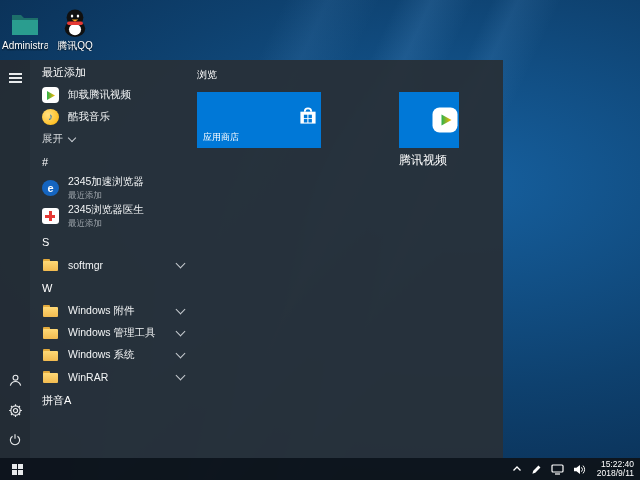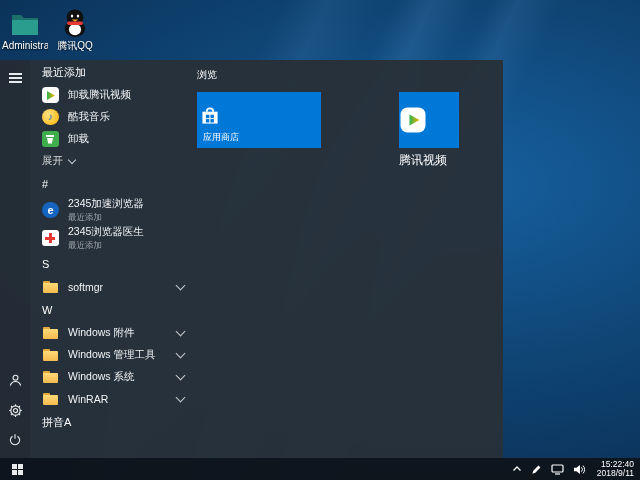--- a/index.html
+++ b/index.html
@@ -52,21 +52,21 @@
     clip-path:polygon(0 0,100% 0,82% 100%,18% 100%);}
   .ic-browser2345{background:#1565c0;border-radius:50%;width:16px;height:16px;}
   .ic-browser2345::after{content:"e";color:#fff;font-weight:bold;font-size:11px;line-height:15px;}
   .ic-doctor2345{background:#fff;border-radius:3px;width:16px;height:16px;}
   .ic-doctor2345::before{content:"";position:absolute;left:7px;top:3px;width:2.5px;height:10px;background:#e53935;}
   .ic-doctor2345::after{content:"";position:absolute;left:3px;top:7px;width:10px;height:2.5px;background:#e53935;}
   
   .tiles{flex:1;padding:8px 0 0 1px;}
   .tgroup{font-size:10px;color:#fff;height:18px;}
   .trow{display:flex;margin-top:6px;align-items:flex-start;}
-  .tile{background:var(--accent,#0078d7);position:relative;display:flex;align-items:center;justify-content:flex-start;}
+  .tile{background:var(--accent,#0078d7);position:relative;display:flex;align-items:center;justify-content:flex-end;}
   .tile-store{width:124px;height:56px;}
   .tile-video{width:60px;height:56px;}
   .tcol{margin-left:78px;display:flex;flex-direction:column;}
   .tlabel{position:absolute;left:6px;bottom:4px;font-size:9px;color:#fff;}
   .tlabel-below{font-size:12px;color:#fff;margin-top:4px;}
   
   .taskbar{position:absolute;left:0;bottom:0;width:640px;height:22px;background:rgba(14,20,27,.96);
     display:flex;align-items:center;z-index:5;}
   .start-btn{width:34px;height:100%;display:flex;align-items:center;justify-content:center;}
   .winlogo{display:grid;grid-template-columns:5px 5px;grid-template-rows:5px 5px;gap:1px;}
@@ -145,26 +145,20 @@
         <div class="lrow item">
           <span class="appicon ic-tv"></span>
           <span class="atext">
             <span class="alabel">卸载腾讯视频</span>
           </span>
         </div>
         <div class="lrow item">
           <span class="appicon ic-kuwo"></span>
           <span class="atext">
             <span class="alabel">酷我音乐</span>
-          </span>
-        </div>
-        <div class="lrow item">
-          <span class="appicon ic-uninstall"></span>
-          <span class="atext">
-            <span class="alabel">卸载</span>
           </span>
         </div>
         <div class="lrow expand">
           <span class="elabel">展开</span>
           <span class="chev"></span>
         </div>
         <div class="lrow lheader">#</div>
         <div class="lrow item two">
           <span class="appicon ic-browser2345"></span>
           <span class="atext">

